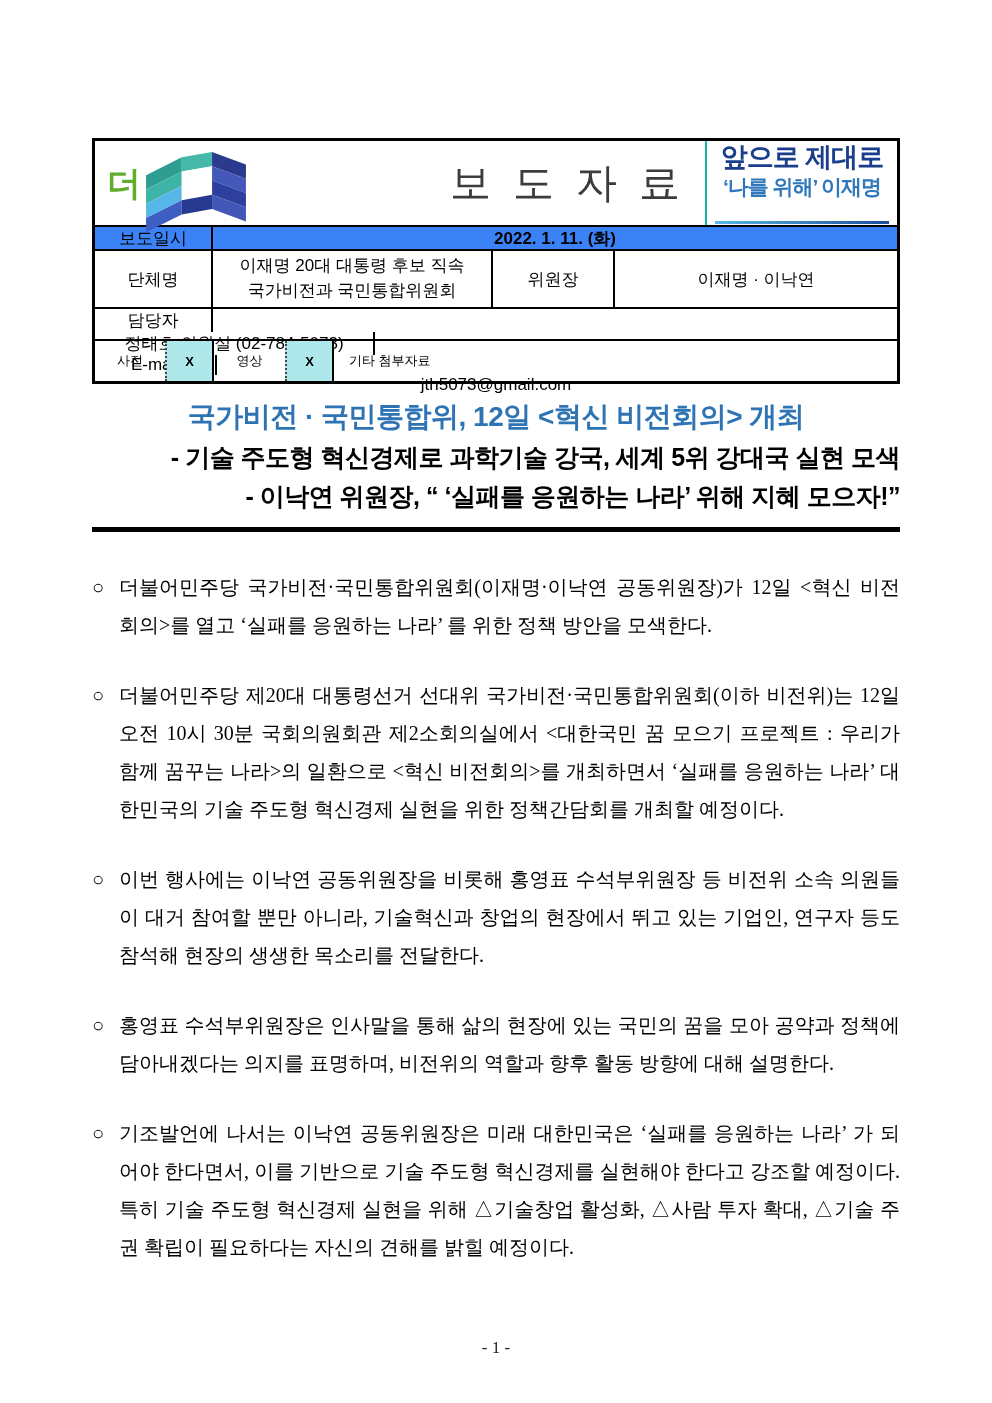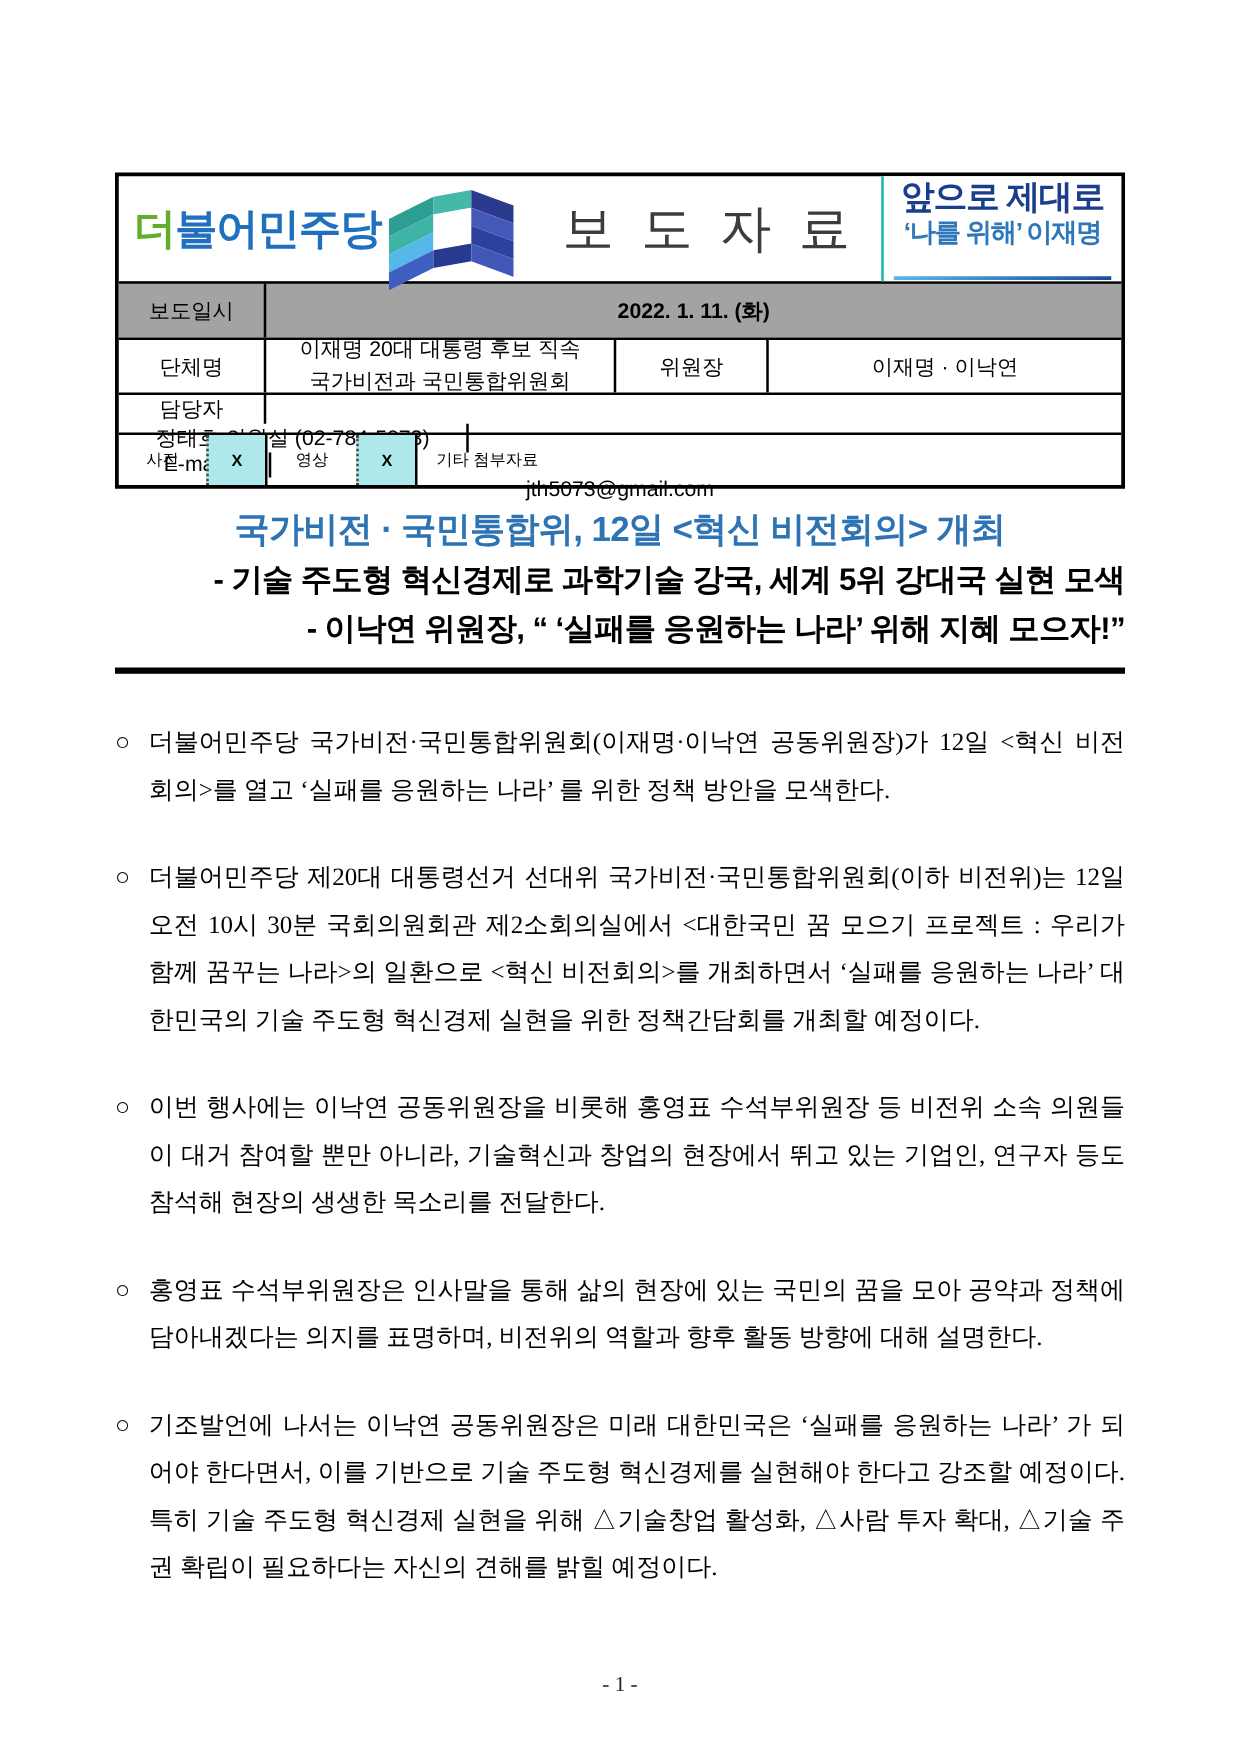--- a/index.html
+++ b/index.html
@@ -33,26 +33,26 @@
     align-items:center;justify-content:center;padding:4px 8px;background:#fff;
   }
   .slogan1{font-weight:800;font-size:27px;letter-spacing:-1px;color:#1a3e8c;line-height:1.15;}
   .slogan2{
     font-weight:600;font-size:21px;letter-spacing:-1px;color:#2e77bb;line-height:1.3;
     padding-bottom:20px;width:100%;text-align:center;
     border-bottom:3px solid transparent;
     border-image:linear-gradient(90deg,#57b8e8,#1b4e9b) 1;
   }
 
-  .date-row{height:45px;background:#a3a3a3;font-size:17px;}
+  .date-row{height:24px;background:#3b82f6;font-size:17px;}
   .lab{width:118px;}
   .flexv{flex:1;}
   .date-val{font-weight:600;}
 
-  .org-row{height:44px;font-size:17px;}
+  .org-row{height:58px;font-size:17px;}
   .c280{width:280px;}
   .c122{width:122px;}
   .two-line{flex-direction:column;line-height:1.45;justify-content:center;}
 
   .contact-row{height:32px;font-size:17px;flex-direction:column;}
 
   .attach-row{height:42px;font-size:13px;}
   .c70{width:70px;}
   .c47{width:47px;}
   .c73{width:73px;}
@@ -87,21 +87,20 @@
 </head>
 <body>
 
 <div class="page">
 
   <div class="htable">
 
     <div class="hrow first brand-row">
       <div class="brand">
         <span class="logo-text logo-green">더</span>
-        <span class="logo-text logo-blue">불어민주당</span>
         <svg class="flag" width="100" height="82" viewBox="0 0 112 92" aria-hidden="true">
           <path d="M0,26 L40,6 L40,22 L0,42 Z" fill="#2f9e92"></path>
           <path d="M0,42 L40,22 L40,38 L0,58 Z" fill="#3db4a6"></path>
           <path d="M0,58 L40,38 L40,54 L0,74 Z" fill="#58b7e9"></path>
           <path d="M0,74 L40,54 L40,70 L0,90 Z" fill="#3f5ec2"></path>
           <path d="M40,6 L74,0 L74,16 L40,22 Z" fill="#45b8a9"></path>
           <path d="M40,22 L74,16 L74,32 L40,38 Z" fill="#ffffff"></path>
           <path d="M40,38 L74,32 L74,48 L40,54 Z" fill="#ffffff"></path>
           <path d="M40,54 L74,48 L74,64 L40,70 Z" fill="#283a8f"></path>
           <path d="M74,0 L112,14 L112,30 L74,16 Z" fill="#2c3a8e"></path>

